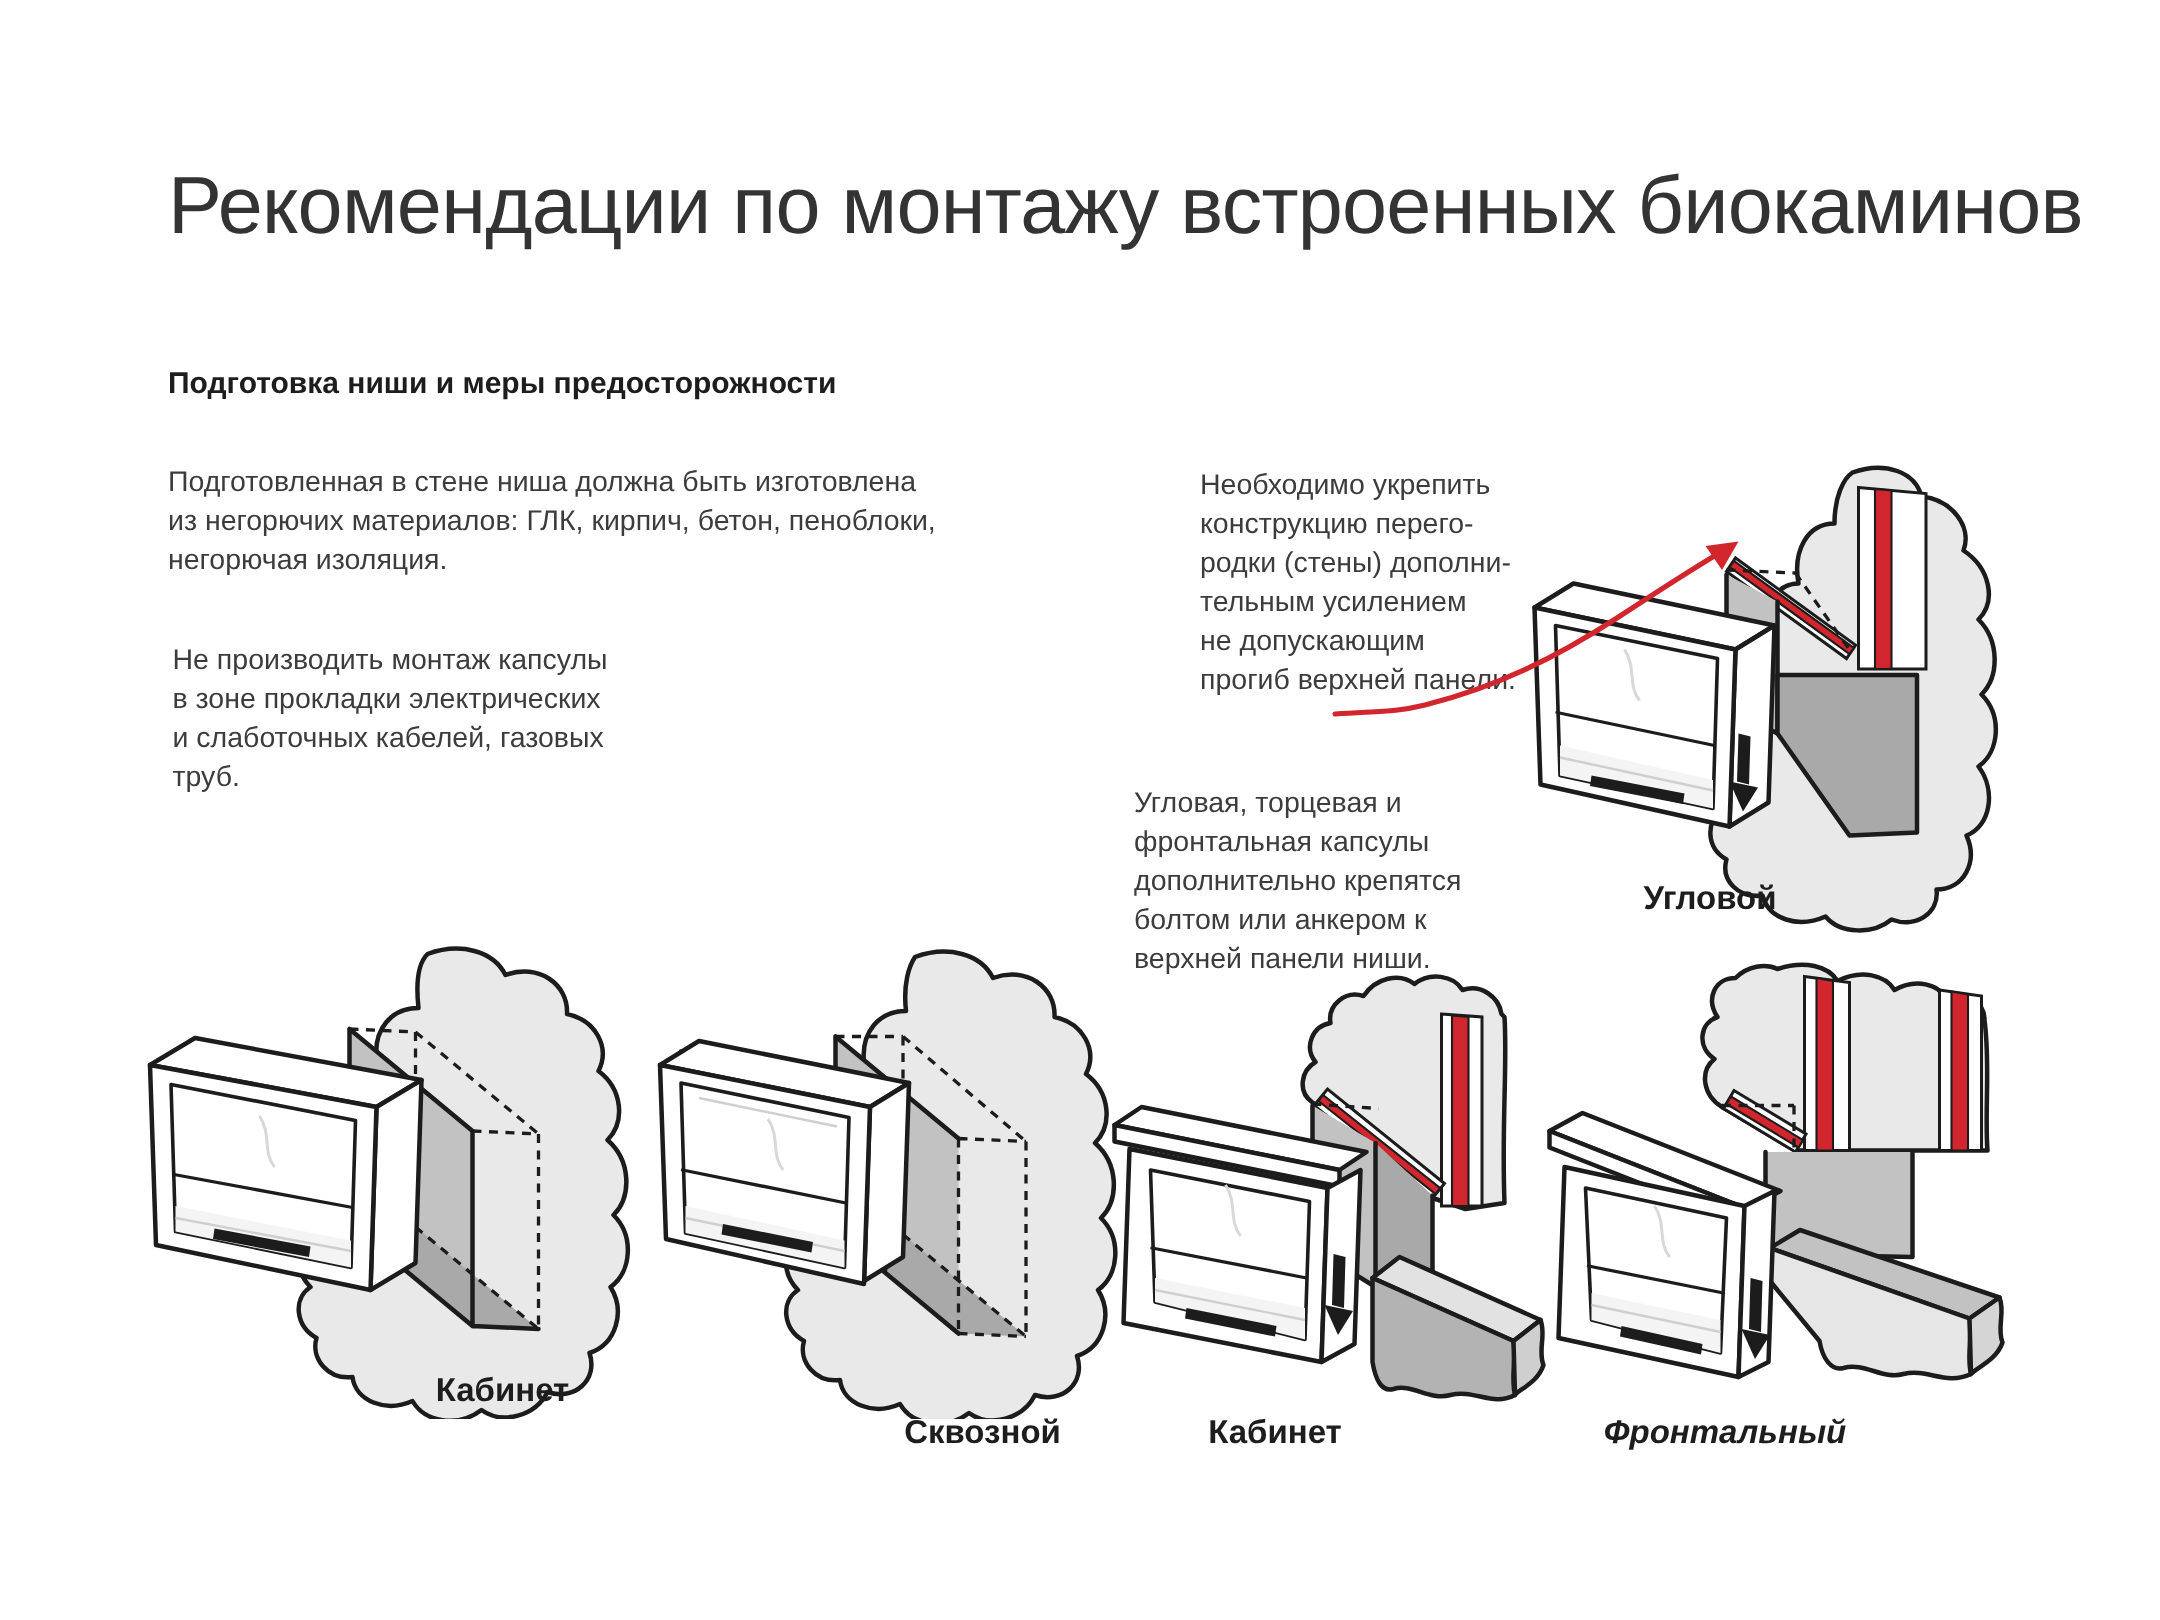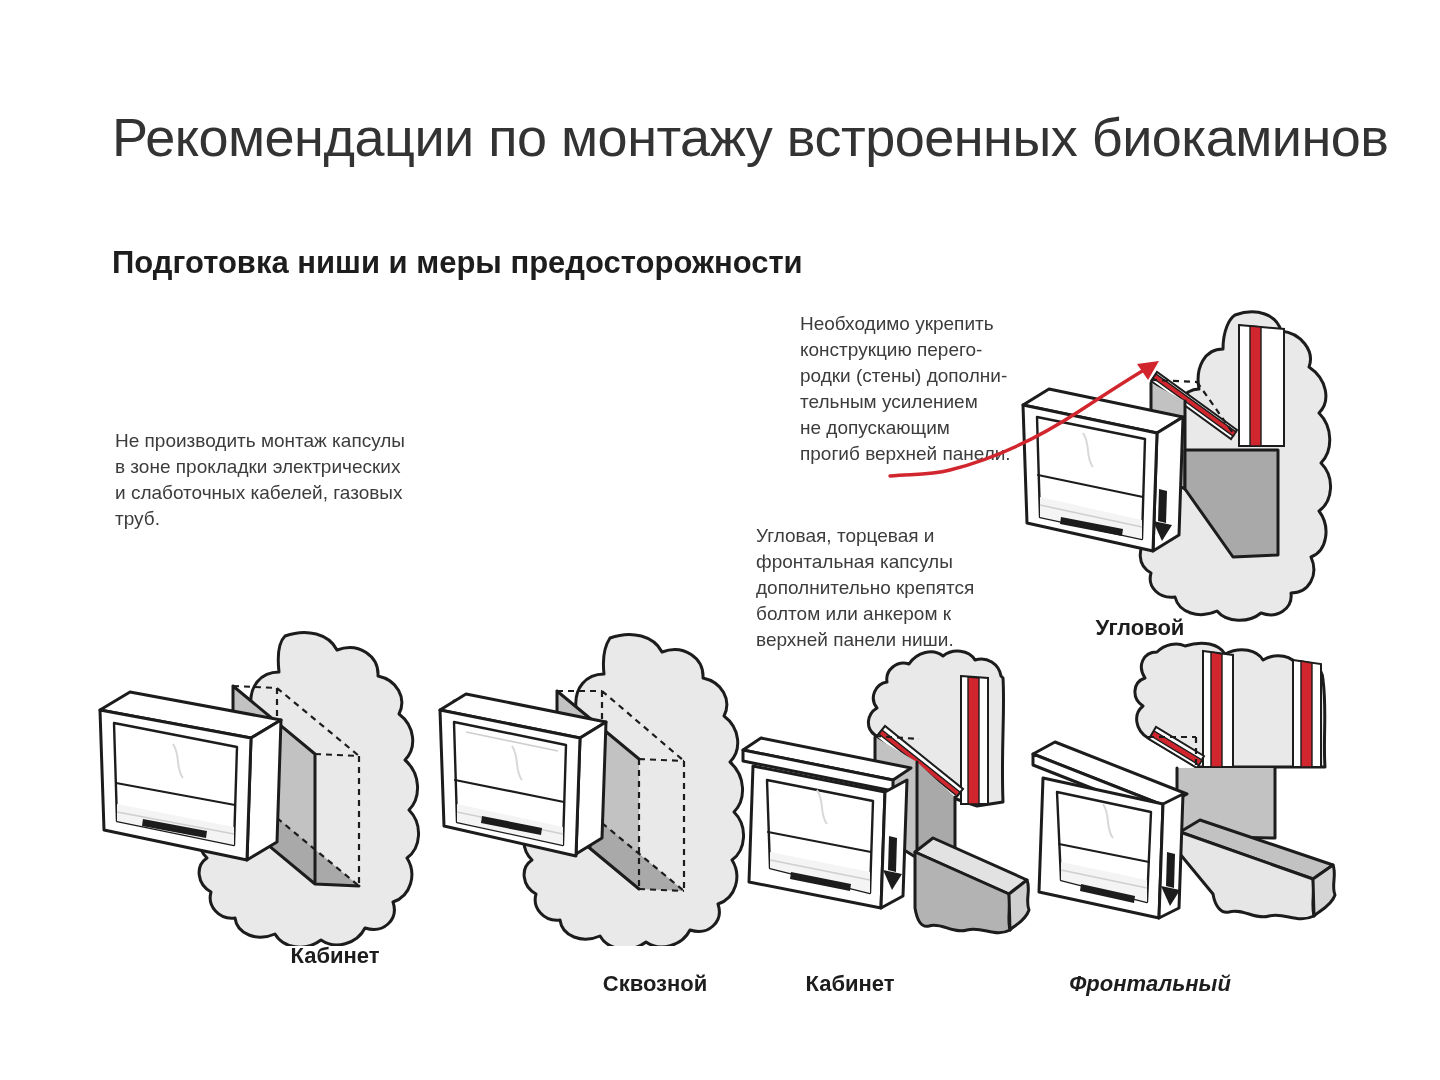--- a/index.html
+++ b/index.html
@@ -5,28 +5,28 @@
   :root{
     --red:#d2262e; --outline:#1c1c1c;
     --wall-light:#e9e9e9; --wall-mid:#c2c2c2; --wall-dark:#a9a9a9;
     --text:#3c3c3c; --heading:#1d1d1d;
   }
   html,body{margin:0;padding:0;background:#fff;}
   .page{position:relative;width:1440px;height:1080px;background:#fff;overflow:hidden;
         font-family:"Liberation Sans","DejaVu Sans",sans-serif;}
   .abs{position:absolute;}
   .title{left:112px;top:106px;font-size:54px;font-weight:300;letter-spacing:-0.5px;color:#333;}
-  .sect{left:112px;top:245px;font-size:31px;font-weight:bold;color:var(--heading);}
+  .sect{left:112px;top:245px;font-size:20px;font-weight:bold;color:var(--heading);}
   .note{font-size:19px;line-height:26px;color:var(--text);white-space:pre-line;}
   .n1{left:112px;top:309px;}
   .n2{left:115px;top:428px;}
   .n3{left:430px;top:428px;}
   .n4{left:800px;top:311px;}
   .n5{left:756px;top:523px;}
-  .figlabel{font-size:22px;font-weight:bold;color:var(--heading);text-align:center;margin-top:29px;}
+  .figlabel{font-size:22px;font-weight:bold;color:var(--heading);text-align:center;}
   
   .blob{fill:var(--wall-light);stroke:var(--outline);stroke-width:3;stroke-linejoin:round;}
   .po{fill:#fff;stroke:var(--outline);stroke-width:3;stroke-linejoin:round;}
   .po2{fill:none;stroke:var(--outline);stroke-width:2.4;stroke-linejoin:round;}
   .fmid{fill:var(--wall-mid);}
   .fdark{fill:var(--wall-dark);}
   .ftop{fill:#e2e2e2;stroke:var(--outline);stroke-width:3;stroke-linejoin:round;}
   .ffront{fill:#b3b3b3;stroke:var(--outline);stroke-width:3;stroke-linejoin:round;}
   .fend{fill:#cfcfcf;stroke:var(--outline);stroke-width:3;stroke-linejoin:round;}
   .ftopm{fill:var(--wall-mid);stroke:var(--outline);stroke-width:3;stroke-linejoin:round;}
@@ -44,20 +44,23 @@
   .arrowpath{fill:none;stroke:var(--red);stroke-width:3.4;stroke-linecap:round;}
 </style>
 </head>
 <body>
 
 <div class="page">
 
   <div class="abs title">Рекомендации по монтажу встроенных биокаминов</div>
   <div class="abs sect">Подготовка ниши и меры предосторожности</div>
 
+  <div class="abs note n1">Подготовленная в стене ниша должна быть изготовлена
+из негорючих материалов: ГЛК, кирпич, бетон, пеноблоки,
+негорючая изоляция.</div>
   <div class="abs note n2">Не производить монтаж капсулы
 в зоне прокладки электрических
 и слаботочных кабелей, газовых
 труб.</div>
   <div class="abs note n4">Необходимо укрепить
 конструкцию перего-
 родки (стены) дополни-
 тельным усилением
 не допускающим
 прогиб верхней панели.</div>

